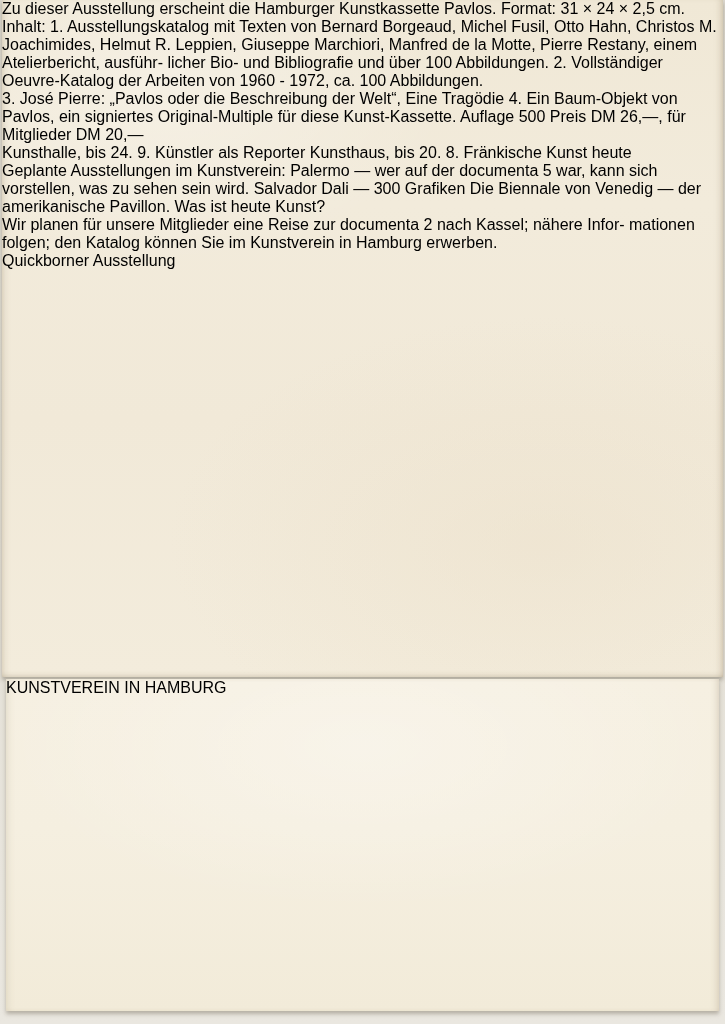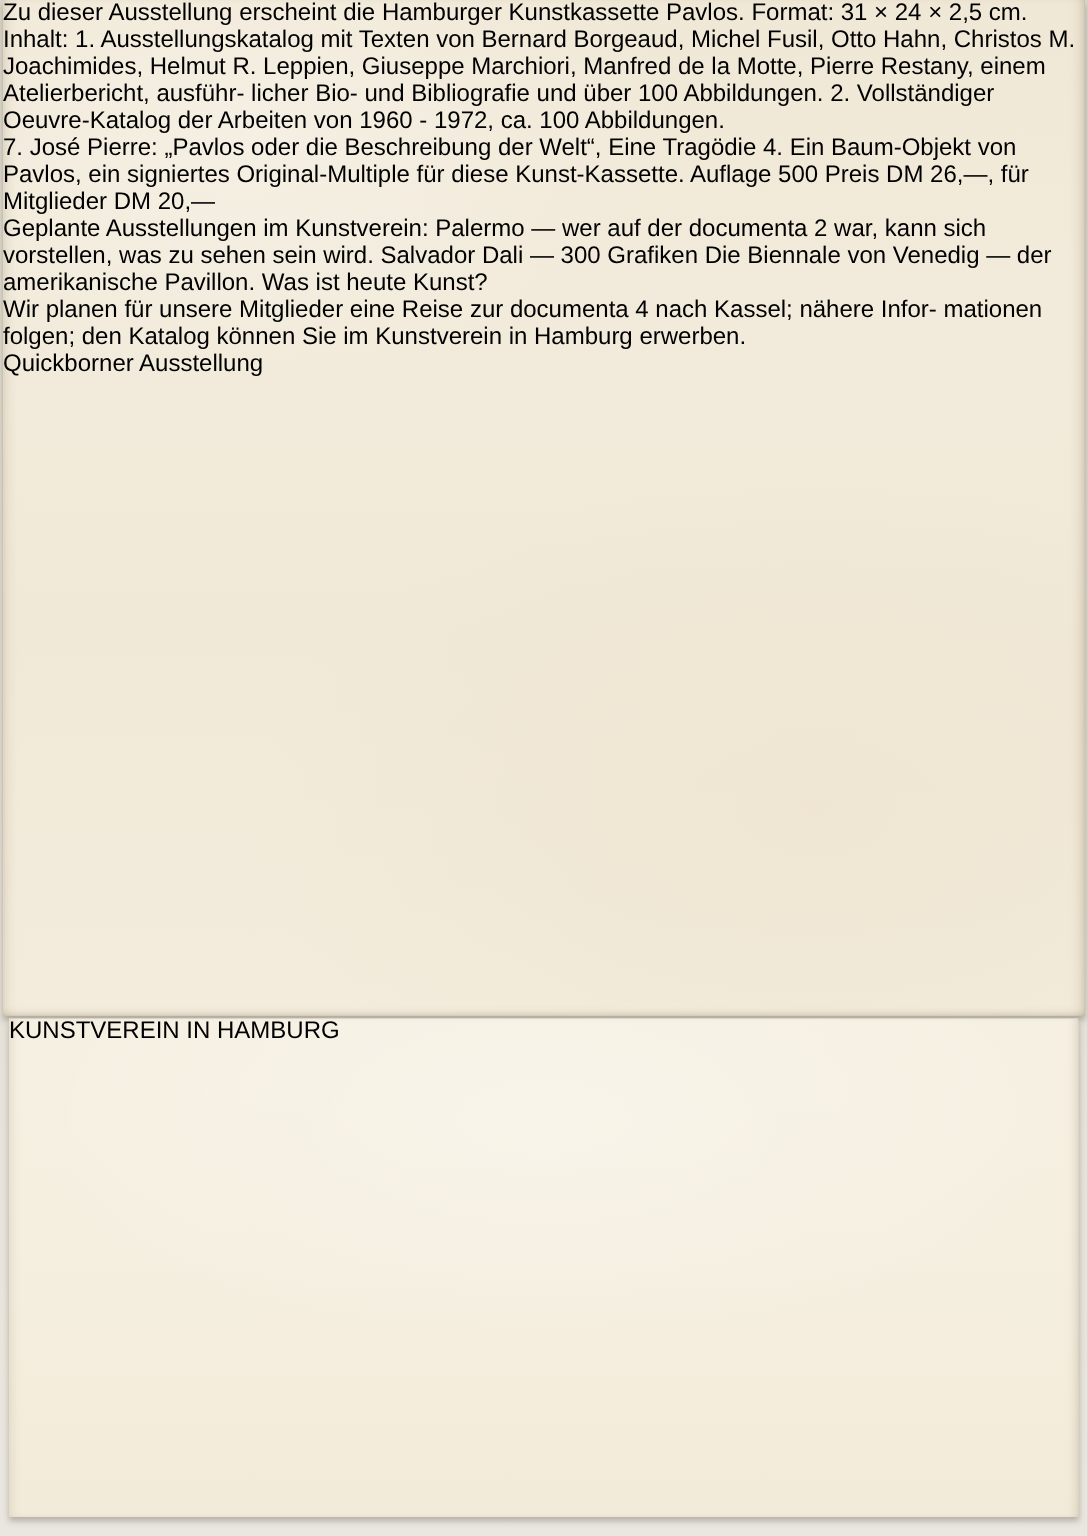--- a/index.html
+++ b/index.html
@@ -120,43 +120,45 @@
 Bernard Borgeaud, Michel Fusil, Otto Hahn,
 Christos M. Joachimides, Helmut R. Leppien,
 Giuseppe Marchiori, Manfred de la Motte,
 Pierre Restany, einem Atelierbericht, ausführ-
 licher Bio- und Bibliografie und über
 100 Abbildungen.
 2. Vollständiger Oeuvre-Katalog der Arbeiten
 von 1960 - 1972, ca. 100 Abbildungen.</div>
 
     <div class="textblock col-right">
-      <div class="para">7. José Pierre: „Pavlos oder die Beschreibung
+      <div class="para">3. José Pierre: „Pavlos oder die Beschreibung
 der Welt“, Eine Tragödie
 4. Ein Baum-Objekt von Pavlos, ein signiertes
 Original-Multiple für diese Kunst-Kassette.
 Auflage 500
 Preis DM 26,—, für Mitglieder DM 20,—</div>
     </div>
 
     <div class="crease-mid"></div>
     <div class="emboss-circle"></div>
 
     <div class="rule rule-mid"></div>
 
     <div class="pink-col">
+      <div class="para">Kunsthalle, bis 24. 9. Künstler als Reporter
+Kunsthaus, bis 20. 8. Fränkische Kunst heute</div>
       <div class="para">Geplante Ausstellungen im Kunstverein:
-Palermo — wer auf der documenta 2 war, kann
+Palermo — wer auf der documenta 5 war, kann
 sich vorstellen, was zu sehen sein wird.
 Salvador Dali — 300 Grafiken
 Die Biennale von Venedig — der amerikanische
 Pavillon.
 Was ist heute Kunst?</div>
       <div class="para">Wir planen für unsere Mitglieder eine Reise zur
-documenta 4 nach Kassel; nähere Infor-
+documenta 2 nach Kassel; nähere Infor-
 mationen folgen; den Katalog können Sie im
 Kunstverein in Hamburg erwerben.</div>
     </div>
 
     <div class="imprint">Quickborner Ausstellung</div>
 
     <div class="rule rule-bottom"></div>
 
     <div class="stain stain-1"></div>
     <div class="stain stain-2"></div>

